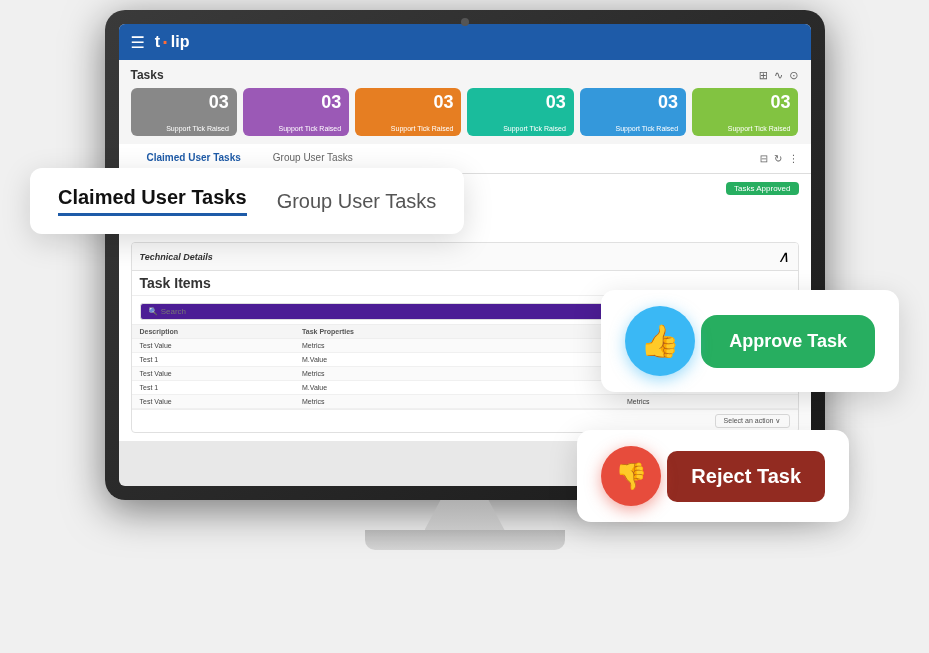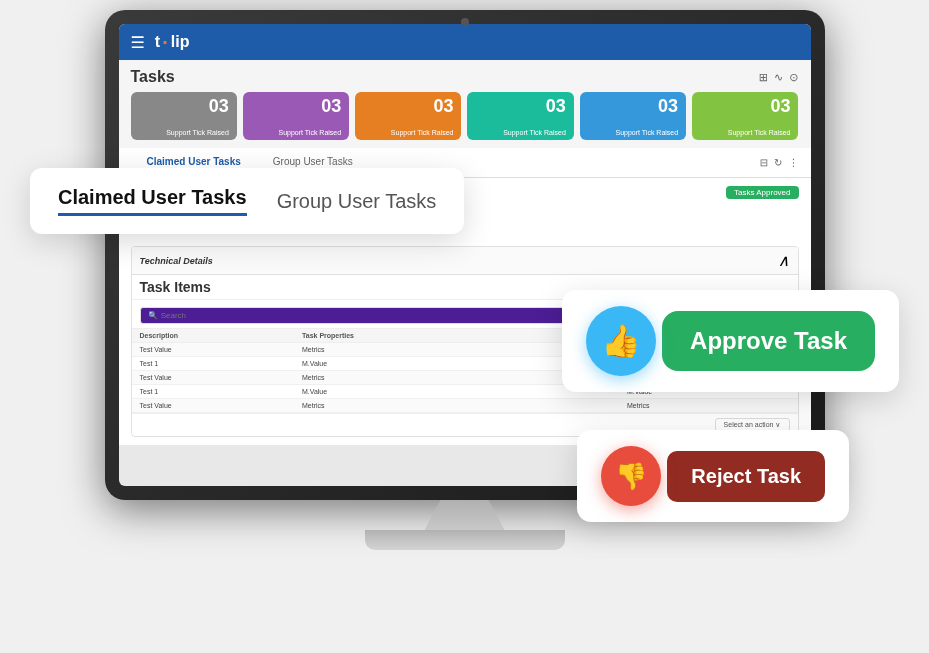--- a/index.html
+++ b/index.html
@@ -109,21 +109,21 @@
     }
 
     .tasks-header {
       display: flex;
       justify-content: space-between;
       align-items: center;
       margin-bottom: 6px;
     }
 
     .tasks-title {
-      font-size: 16px;
+      font-size: 12px;
       font-weight: bold;
       color: #333;
     }
 
     .tasks-icons {
       display: flex;
       gap: 6px;
       font-size: 11px;
       color: #666;
     }
@@ -386,21 +386,21 @@
       justify-content: center;
       font-size: 32px;
       margin-right: -10px;
       z-index: 2;
       box-shadow: 0 4px 15px rgba(58,184,245,0.5);
     }
 
     .approve-btn {
       background: #27ae60;
       color: white;
-      font-size: 24px;
+      font-size: 18px;
       font-weight: bold;
       padding: 16px 28px;
       border-radius: 16px;
       border: none;
       cursor: pointer;
       margin-left: 16px;
       white-space: nowrap;
     }
 
     

